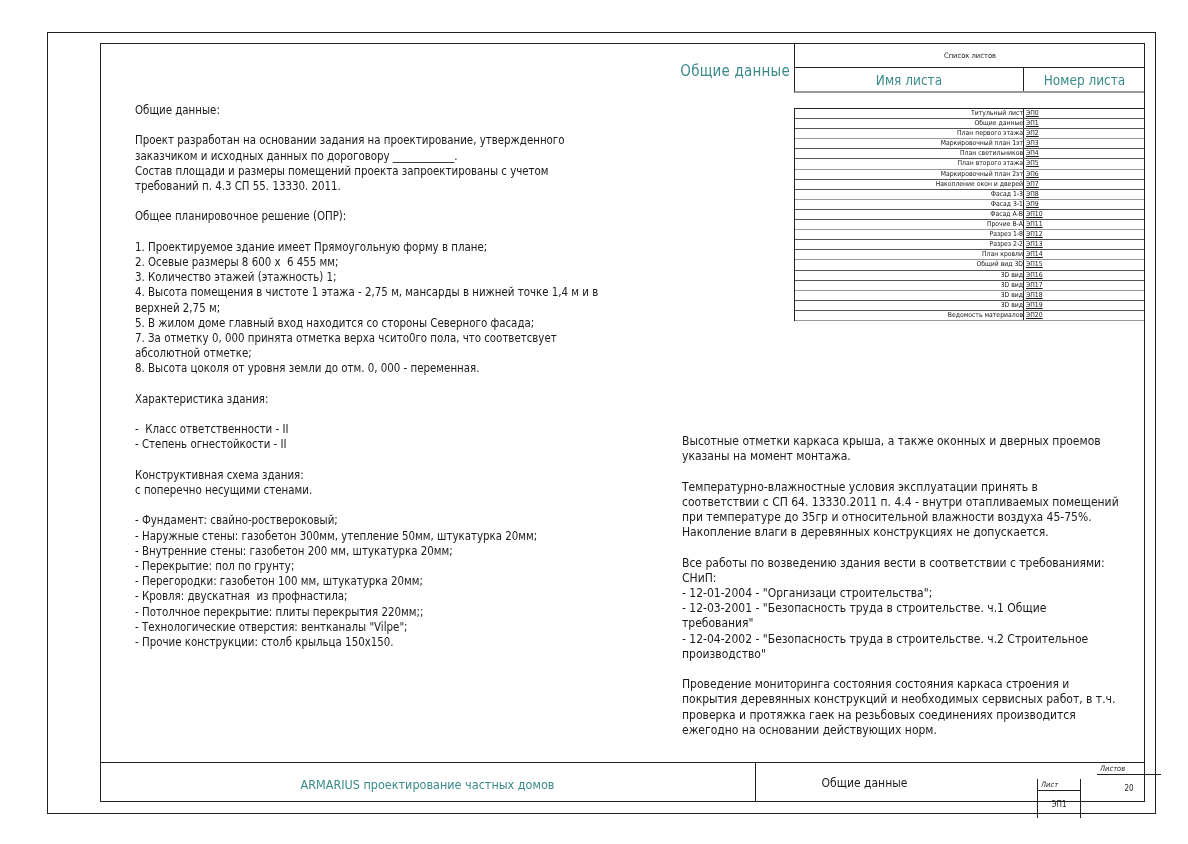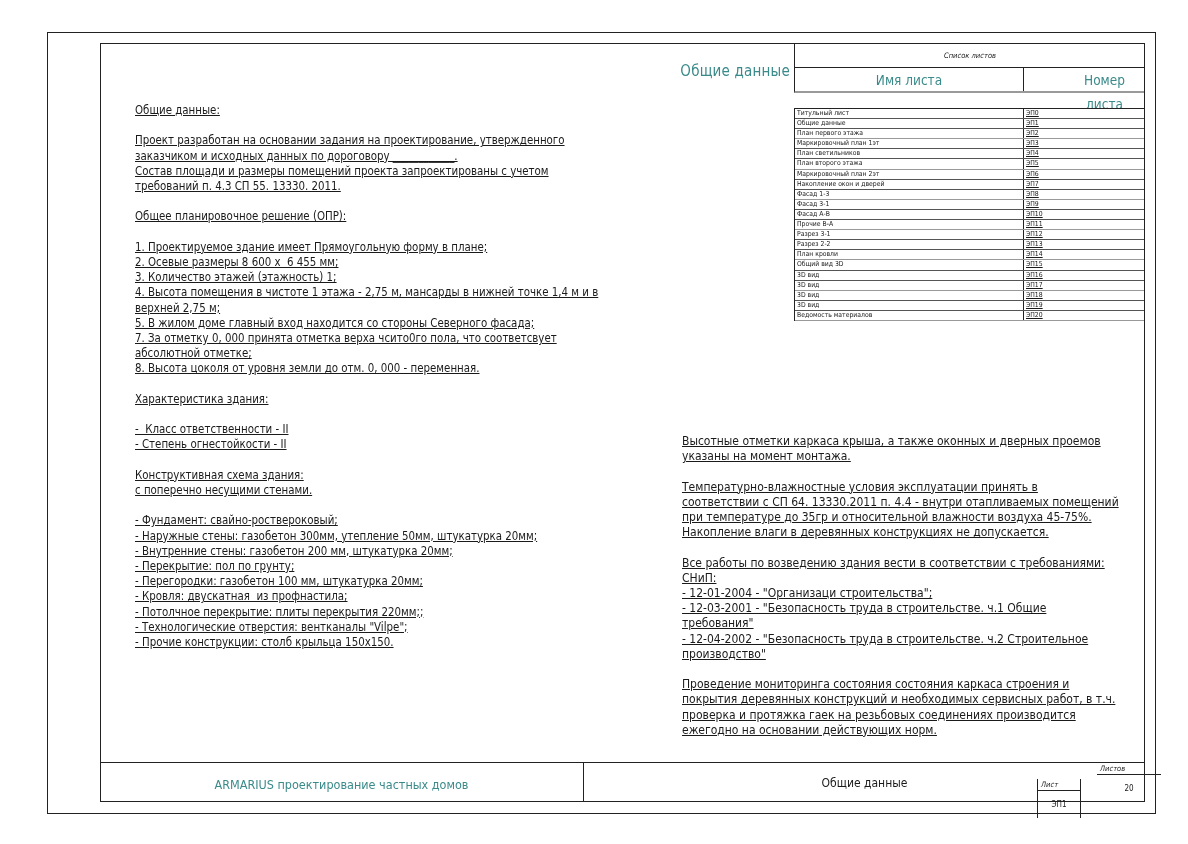--- a/index.html
+++ b/index.html
@@ -3,41 +3,41 @@
 <meta charset="utf-8">
 <style>
   html, body { margin:0; padding:0; background:#ffffff; }
   body { width:1188px; height:844px; position:relative; overflow:hidden;
          font-family:"DejaVu Sans Condensed","DejaVu Sans", sans-serif; color:#1a1a1a; }
   .outer { position:absolute; left:47px; top:32px; width:1109px; height:782px; border:1px solid #222; box-sizing:border-box; }
   .inner { position:absolute; left:100px; top:43px; width:1045px; height:759px; border:1px solid #222; box-sizing:border-box; }
   .title-main { position:absolute; left:540px; top:62px; width:250px; text-align:right; font-size:15px; color:#3a8a8a; letter-spacing:0.2px; }
   .col-left { position:absolute; left:135px; top:103px; width:520px; font-size:11.4px; line-height:15.2px; white-space:pre-wrap; }
   .col-right { position:absolute; left:682px; top:434px; width:460px; font-size:12px; line-height:15.2px; white-space:pre-wrap; }
-  .p { margin:0 0 15.2px 0;text-decoration:underline; }
+  .p { margin:0 0 15.2px 0; }
   .line { display:block; }
 
   
   .sheetlist { position:absolute; left:794px; top:43px; width:351px; }
   .sl-title { height:25px; border:1px solid #222; border-top:none; border-right:none; box-sizing:border-box;
-              font-size:7.5px; text-align:center; line-height:25px; font-style:italic; }
-  .sl-head { display:flex; height:25px; border-left:1px solid #222; border-bottom:2px solid #9a9a9a; box-sizing:border-box;gap:40px; }
+              font-size:7.5px; text-align:center; line-height:25px; }
+  .sl-head { display:flex; height:25px; border-left:1px solid #222; border-bottom:2px solid #9a9a9a; box-sizing:border-box; }
   .sl-head div { font-size:13.5px; color:#3a8a8a; line-height:24px; text-align:center; }
   .sl-head .h1 { width:228px; border-right:1px solid #222; }
   .sl-head .h2 { flex:1; }
   .sl-rows { position:absolute; left:0; top:65px; width:351px; border:1px solid #222; border-bottom:none; box-sizing:border-box; }
   .sl-row { display:flex; height:10.1px; border-bottom:1px solid #555; box-sizing:border-box; }
   .sl-row:nth-child(3n) { border-bottom-color:#999; }
-  .sl-row .c1 { width:226px; border-right:1px solid #222; font-size:6.8px; line-height:9px; padding-left:2px; overflow:hidden; white-space:nowrap; }
+  .sl-row .c1 { width:226px; border-right:1px solid #222; font-size:6.8px; line-height:9px; padding-left:2px; overflow:hidden; white-space:nowrap;text-align:right; }
   .sl-row .c2 { flex:1; font-size:6.8px; line-height:9px; padding-left:2px;text-decoration:underline; }
   .sl-vline { position:absolute; left:1144px; top:43px; height:330px; border-left:1px solid #222; }
 
   
   .tb { position:absolute; left:100px; top:762px; width:1045px; height:40px; border-top:1px solid #222; box-sizing:border-box; }
-  .tb-company { position:absolute; left:0; top:0; width:484px; height:39px; border-right:1px solid #222; box-sizing:border-box;
+  .tb-company { position:absolute; left:0; top:0; width:656px; height:39px; border-right:1px solid #222; box-sizing:border-box;
                 text-align:center; font-size:12.5px; color:#3a8a8a; line-height:44px; }
   .tb-name { position:absolute; left:592px; top:0; width:345px; height:39px; text-align:center; font-size:12px; line-height:40px; }
   .tb-sheet { position:absolute; left:937px; top:16px; width:44px; height:39px; border-left:1px solid #222; border-right:1px solid #222; box-sizing:border-box; }
   .tb-sheets { position:absolute; left:981px; top:0; width:64px; height:39px;margin-left:16px; }
   .tb-lbl { height:11px; border-bottom:1px solid #222; font-size:7.5px; font-style:italic; line-height:11px; padding-left:3px; }
   .tb-val { font-size:8px; text-align:center; line-height:27px; }
 </style>
 </head>
 <body>
 
@@ -98,21 +98,21 @@
       </div>
       <div class="sl-row">
         <div class="c1">Фасад А-В</div>
         <div class="c2">ЭП10</div>
       </div>
       <div class="sl-row">
         <div class="c1">Прочие В-А</div>
         <div class="c2">ЭП11</div>
       </div>
       <div class="sl-row">
-        <div class="c1">Разрез 3-1</div>
+        <div class="c1">Разрез 1-8</div>
         <div class="c2">ЭП12</div>
       </div>
       <div class="sl-row">
         <div class="c1">Разрез 2-2</div>
         <div class="c2">ЭП13</div>
       </div>
       <div class="sl-row">
         <div class="c1">План кровли</div>
         <div class="c2">ЭП14</div>
       </div>

